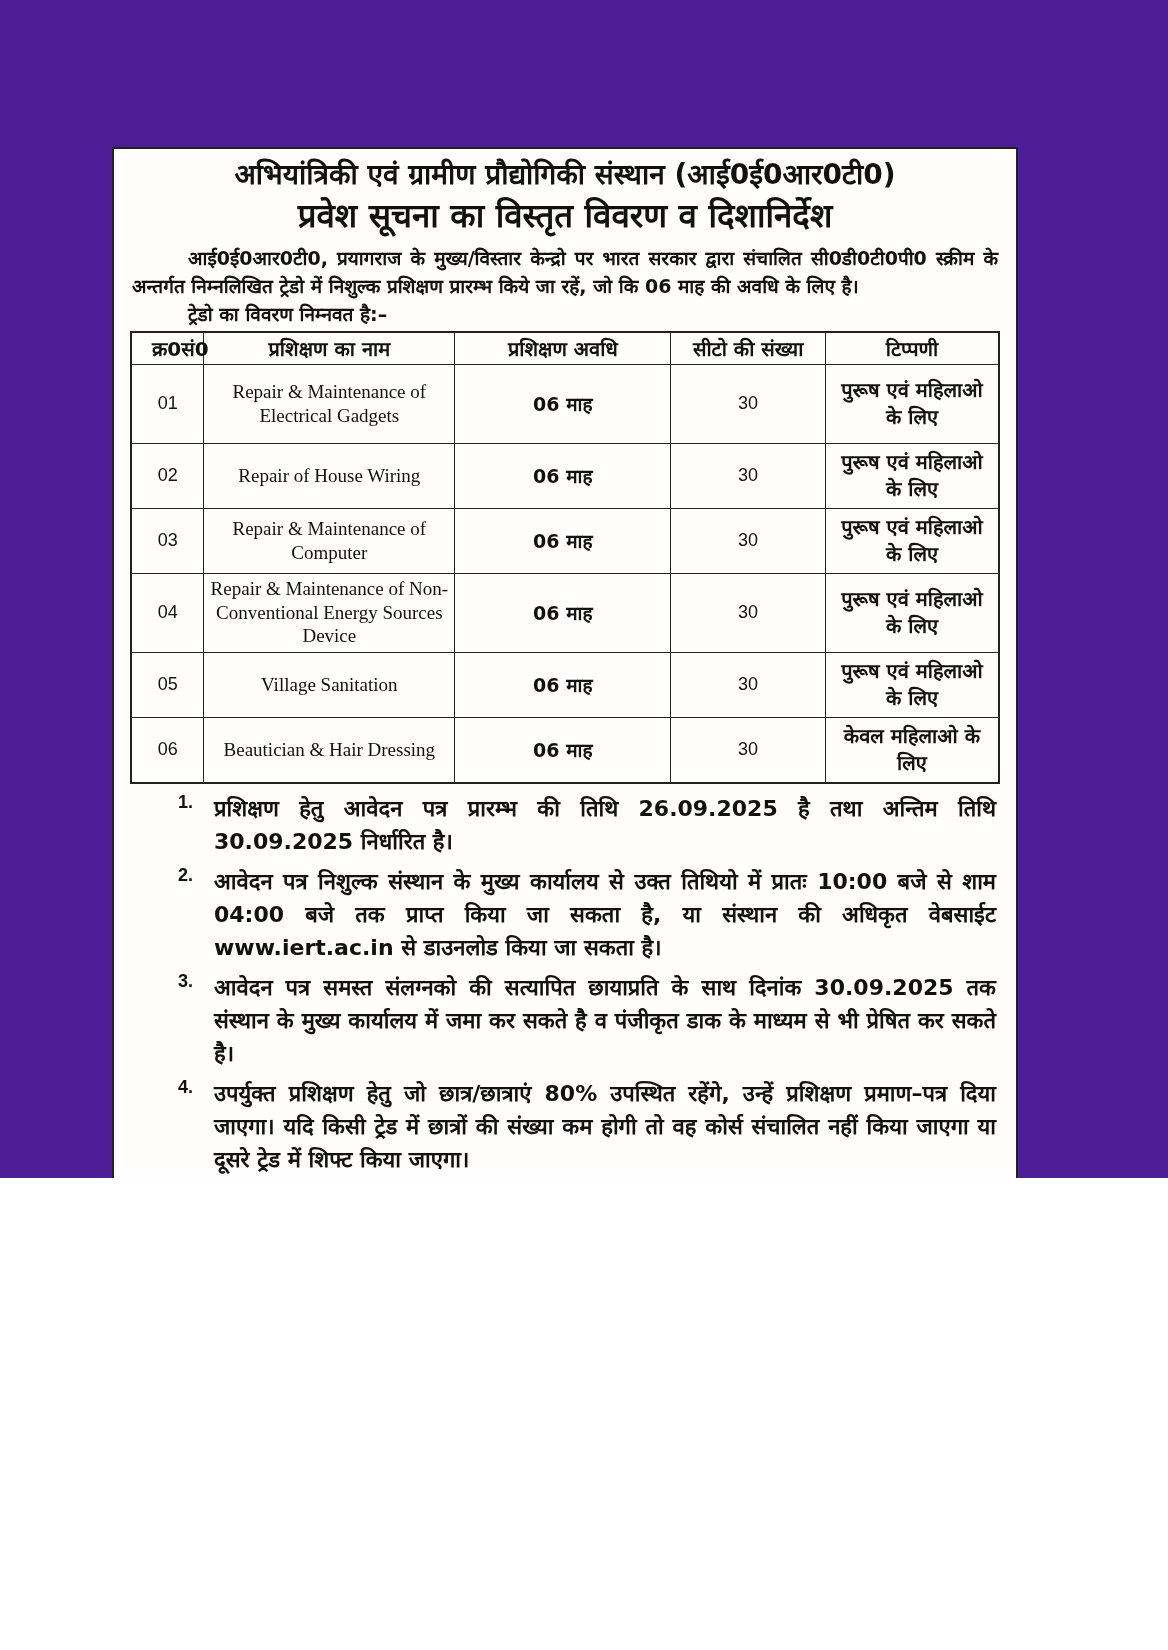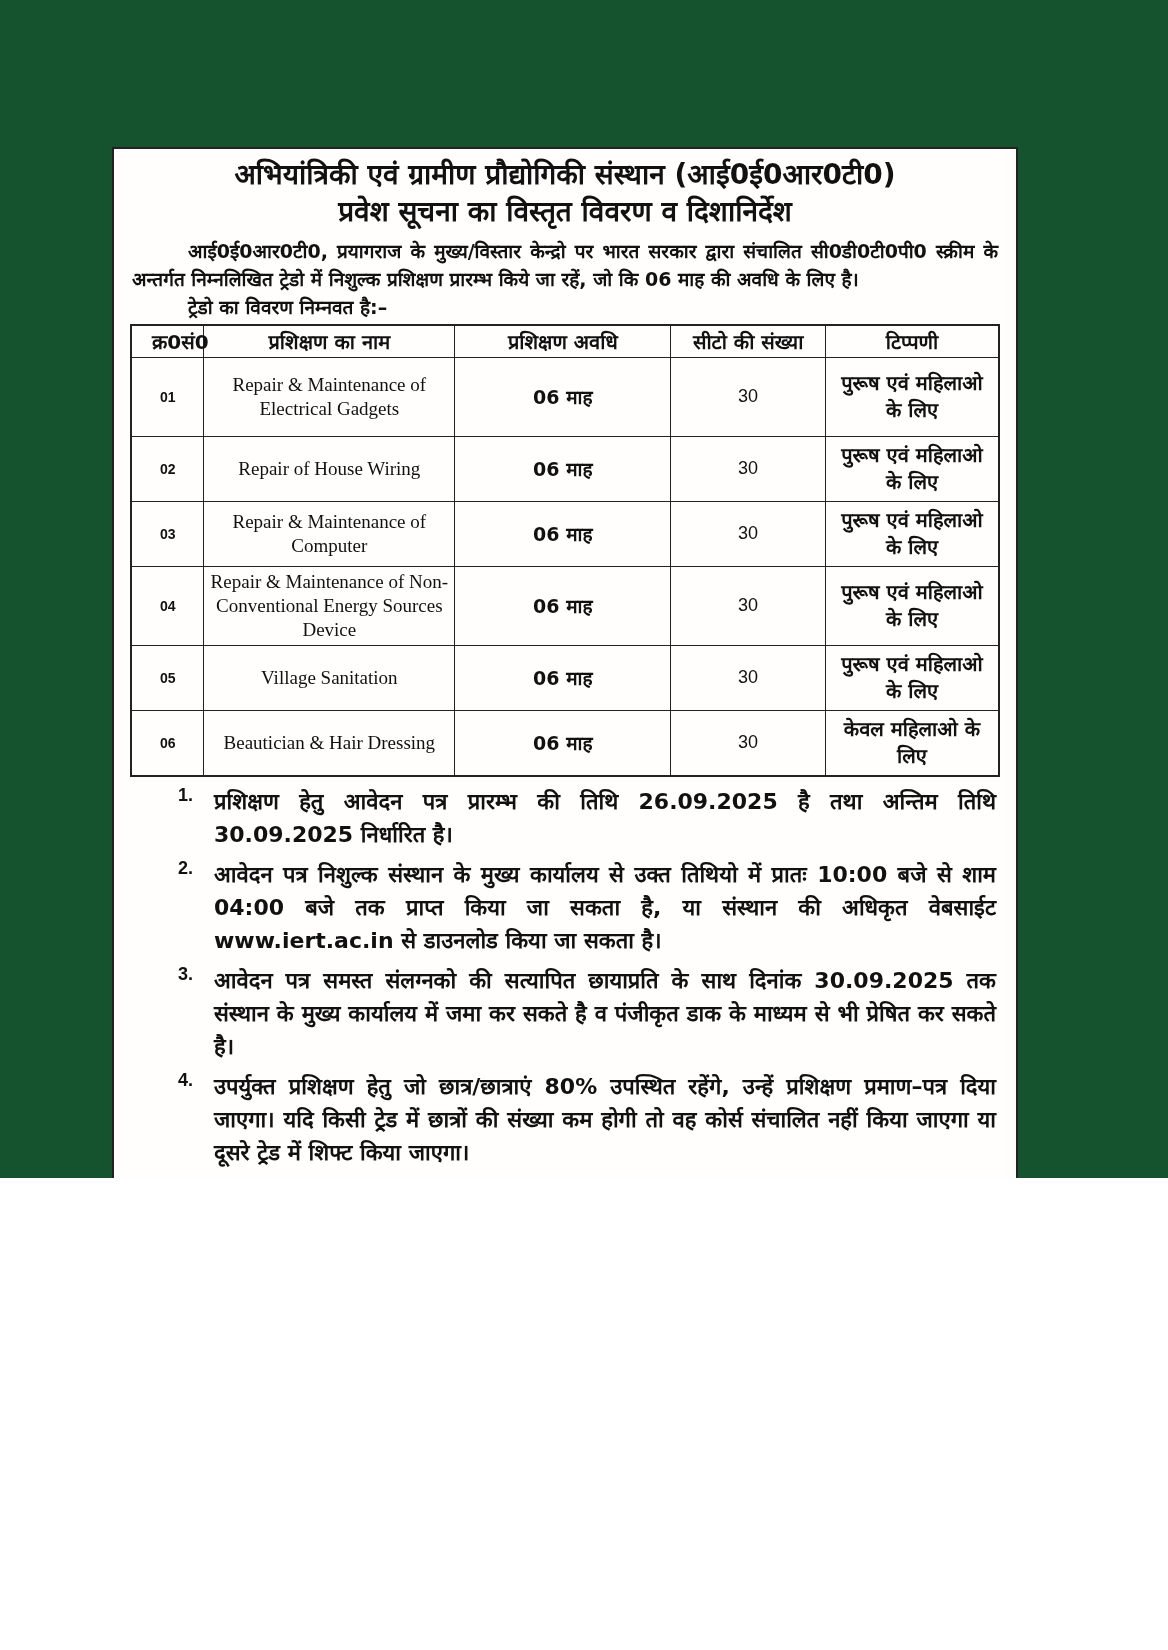--- a/index.html
+++ b/index.html
@@ -4,21 +4,21 @@
 <style>
   html, body {
     margin: 0;
     padding: 0;
     background: #ffffff;
   }
   .page {
     position: relative;
     width: 1168px;
     height: 1178px;
-    background: #14532d;
+    background: #4c1d95;
     overflow: hidden;
     font-family: "DejaVu Sans", sans-serif;
     color: #111111;
   }
   .sheet {
     position: absolute;
     left: 112px;
     top: 147px;
     width: 906px;
     min-height: 918px;
@@ -28,21 +28,21 @@
     background: #fffefd;
   }
   .hdr {
     text-align: center;
     font-weight: 700;
     line-height: 1.32;
   }
   .hdr-line1 { font-size: 28px; }
   .hdr-line2 { font-size: 27px; }
   .hdr-line3 { font-size: 27px; }
-  .hdr-line4 { font-size: 28px; }
+  .hdr-line4 { font-size: 33px; }
   .intro {
     margin: 6px 2px 0 2px;
     font-size: 19px;
     font-weight: 700;
     line-height: 1.5;
     text-align: justify;
     text-indent: 56px;
   }
   .intro2 {
     margin: 0 2px 4px 2px;
@@ -62,22 +62,22 @@
     text-align: center;
     vertical-align: middle;
   }
   table.trades th {
     font-size: 20px;
     font-weight: 700;
     padding: 2px 20px;
   }
   td.c-sn {
     font-family: "Liberation Sans", sans-serif;
-    font-size: 14px;
-    font-weight: 700;
+    font-size: 18px;
+    font-weight: 400;
   }
   td.c-name {
     font-family: "Liberation Serif", serif;
     font-size: 19px;
     font-weight: 400;
     line-height: 1.25;
   }
   td.c-dur {
     vertical-align: top;
     font-size: 19px;

